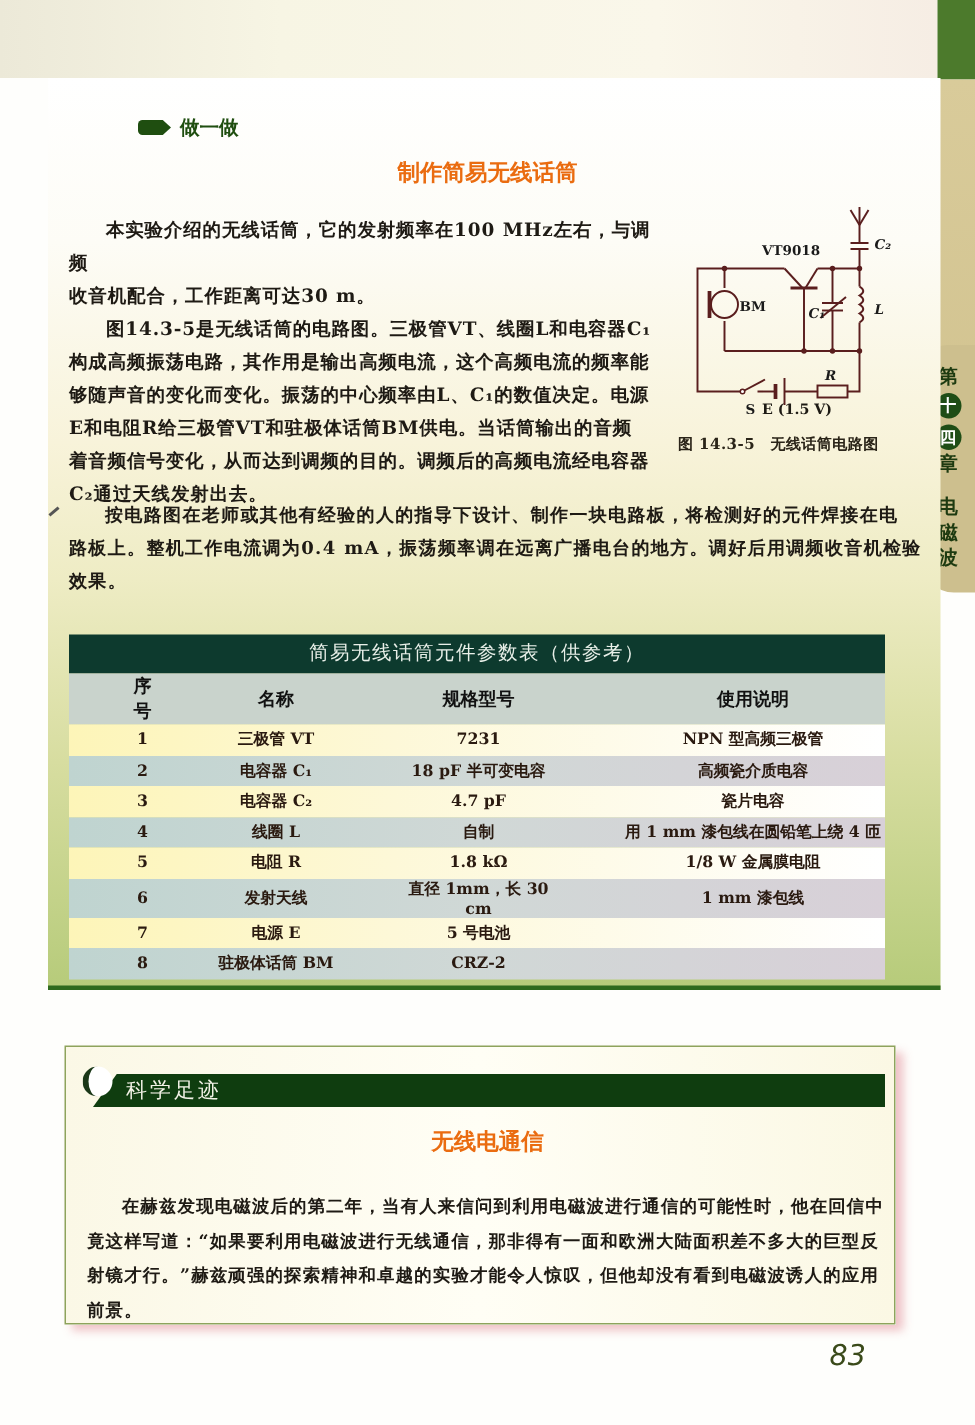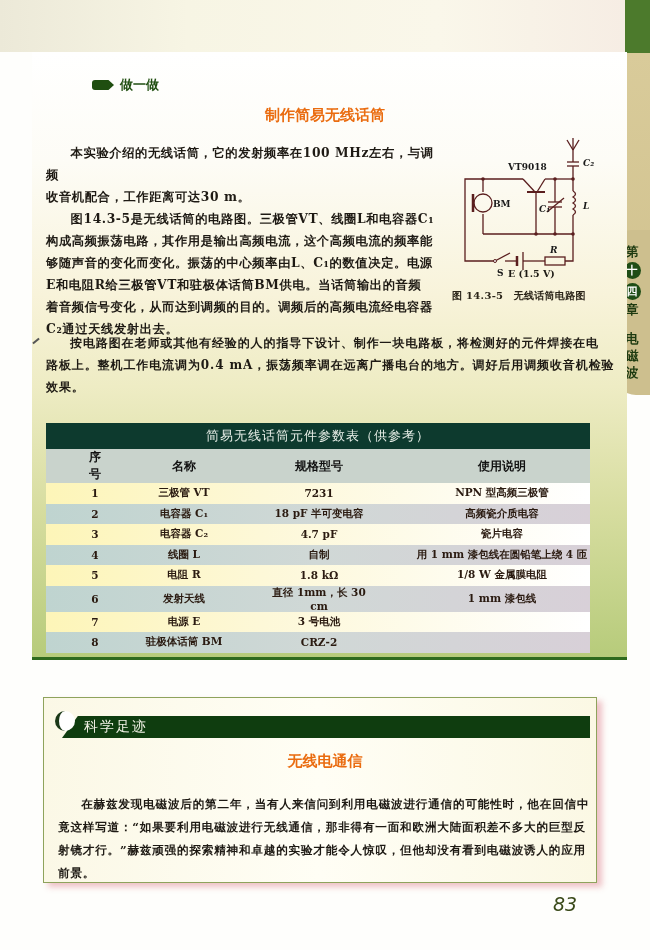--- a/index.html
+++ b/index.html
@@ -267,21 +267,21 @@
         </tr>
       <tr>
           <td class="c0">6</td>
           <td class="c1">发射天线</td>
           <td class="c2">直径 1mm，长 30 cm</td>
           <td>1 mm 漆包线</td>
         </tr>
       <tr>
           <td class="c0">7</td>
           <td class="c1">电源 E</td>
-          <td class="c2">3 号电池</td>
+          <td class="c2">5 号电池</td>
           <td></td>
         </tr>
       <tr>
           <td class="c0">8</td>
           <td class="c1">驻极体话筒 BM</td>
           <td class="c2">CRZ-2</td>
           <td></td>
         </tr>
     </tbody>
   </table>

